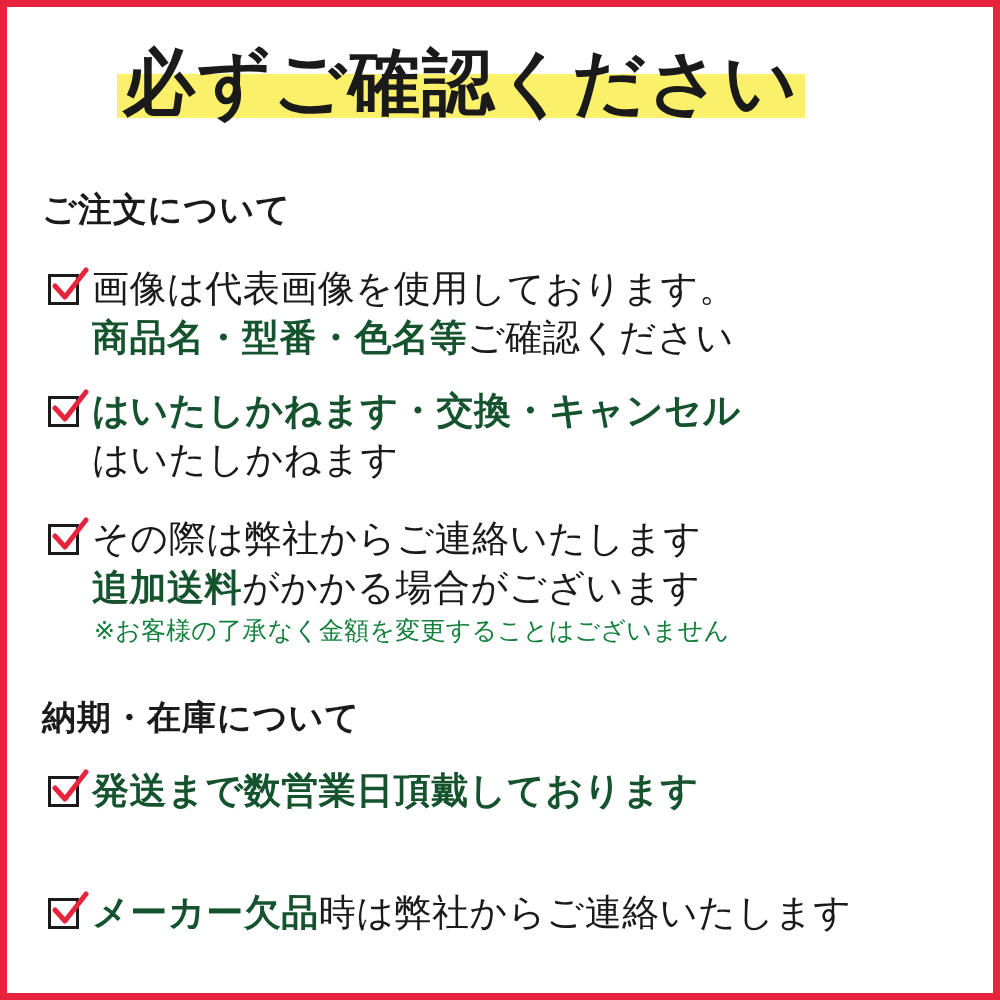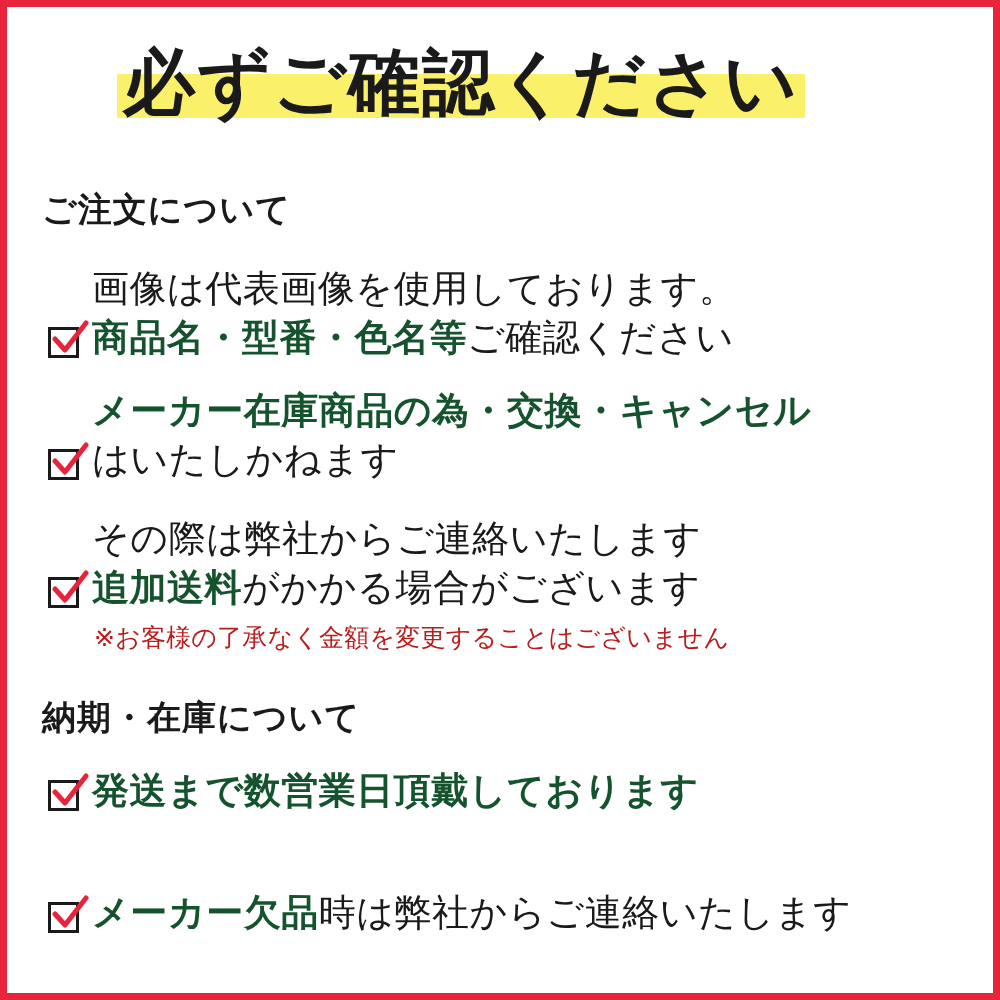--- a/index.html
+++ b/index.html
@@ -87,21 +87,21 @@
   #sec-order-head { left: 42px; top: 180px; }
   #sec-delivery-head { left: 42px; top: 688px; }
 
   .item {
     position: absolute;
     left: 46px;
     width: 920px;
   }
   .item-row {
     display: flex;
-    align-items: flex-end;
+    align-items: flex-start;
   }
   .check {
     flex: 0 0 auto;
     width: 40px;
     height: 40px;
     position: relative;
     margin-right: 6px;
     margin-top: 5px;
   }
   .check .box {
@@ -124,24 +124,24 @@
     font-size: 37px;
     line-height: 1.32;
     color: #1a1a1a;
     letter-spacing: 0.5px;
     white-space: nowrap;
   }
   .red { color: #14532d; font-weight: bold; }
   .blk { color: #1a1a1a; }
   .note {
     font-size: 25px;
-    color: #b91c1c;
+    color: #15803d;
     letter-spacing: 0.2px;
     margin-left: 48px;
-    margin-top: 8px;
+    margin-top: 1px;
     white-space: nowrap;
   }
 
   #item-1 { top: 258px; }
   #item-2 { top: 380px; }
   #item-3 { top: 508px; }
   #item-4 { top: 760px; }
   #item-5 { top: 882px; }
 </style>
 </head>
@@ -184,21 +184,21 @@
     <div class="item" id="item-2">
       <div class="item-row">
         <span class="check">
           <span class="box"></span>
           <svg class="tick" viewBox="0 0 40 40" aria-hidden="true">
             <path d="M6 19 L16 30 L37 3" fill="none" stroke="#e8243c" stroke-width="5" stroke-linecap="round" stroke-linejoin="round"></path>
           </svg>
         </span>
         <div>
           <div class="line">
-            <span class="red">メーカー在庫商品の為・交換・キャンセル</span>
+            <span class="red">はいたしかねます・交換・キャンセル</span>
           </div>
           <div class="line">
             <span class="blk">はいたしかねます</span>
           </div>
         </div>
       </div>
     </div>
 
     <div class="item" id="item-3">
       <div class="item-row">

